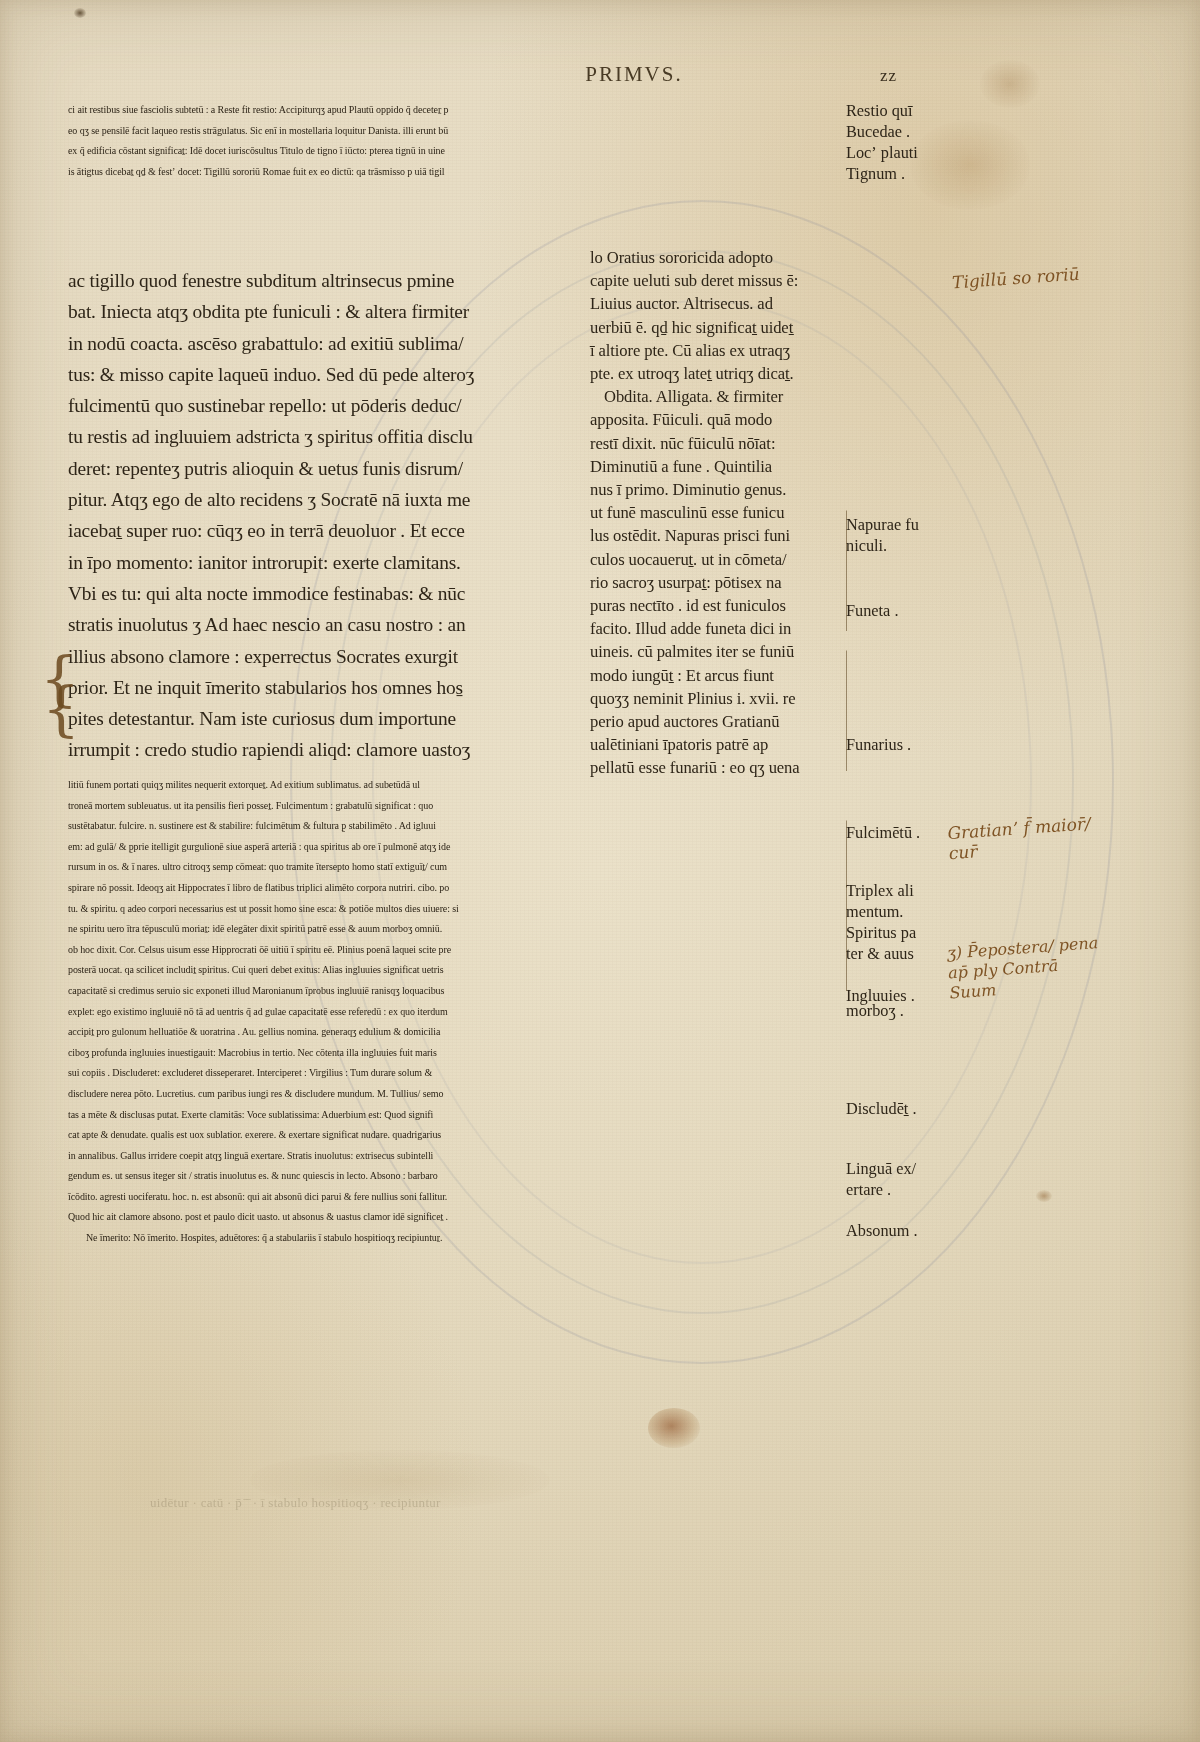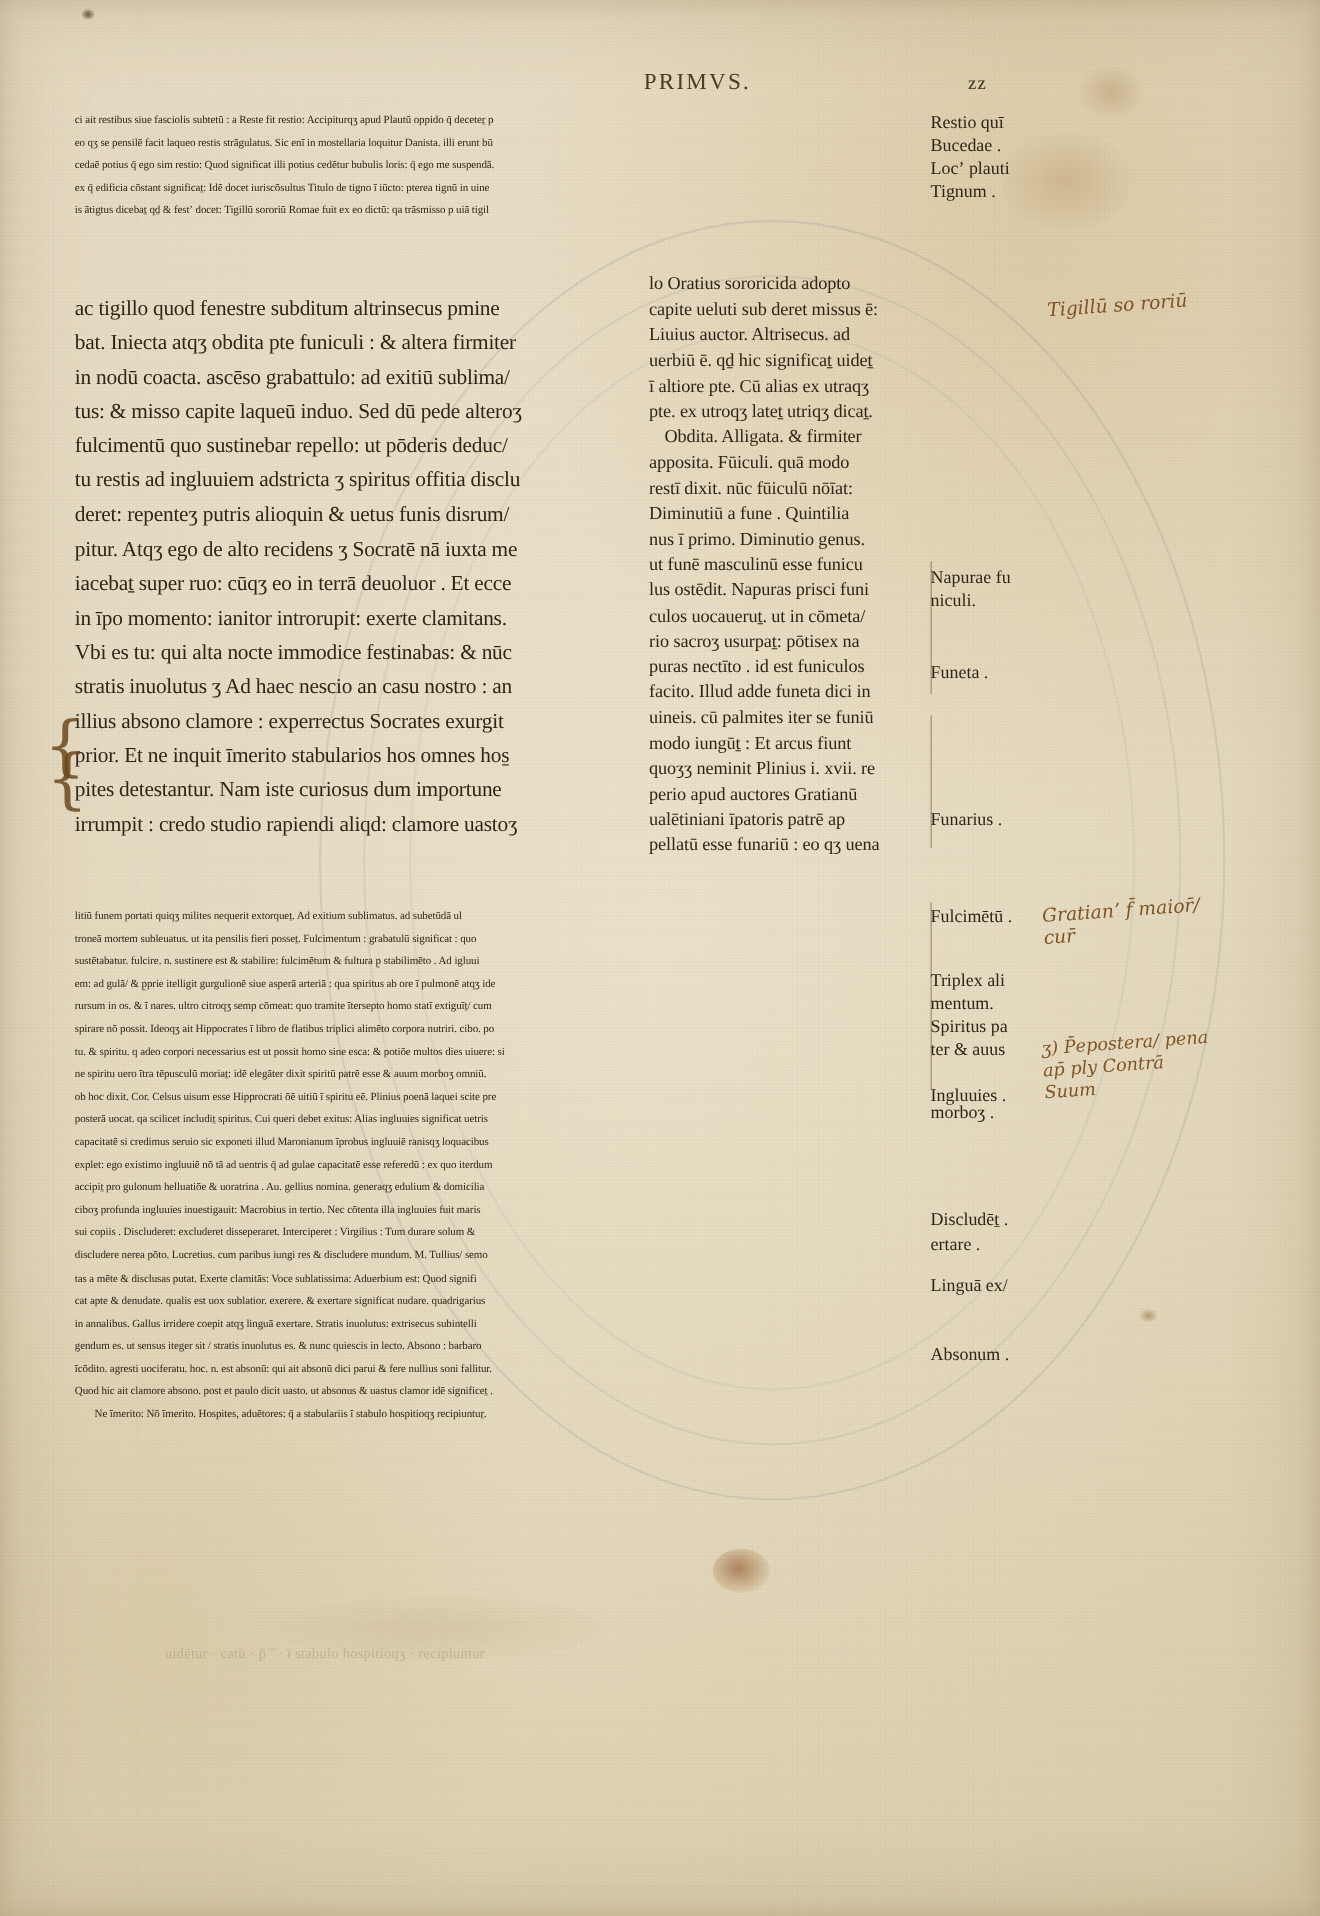--- a/index.html
+++ b/index.html
@@ -116,21 +116,21 @@
     left: 590px; top: 246px; width: 245px;
     font-size: 16.6px;
     line-height: 23.2px;
     letter-spacing: -0.1px;
     text-align: left;
   }
   .block-c p { margin: 0; }
   .block-c p.ind { text-indent: 14px; }
 
   
-  .block-d { left: 68px; top: 775px; width: 765px; margin-top: 48px; }
+  .block-d { left: 68px; top: 775px; width: 765px; }
 
   
   .margin-notes {
     position: absolute;
     left: 846px;
     top: 100px;
     width: 110px;
     font-size: 16.3px;
     line-height: 21px;
     color: #2e2518;
@@ -196,21 +196,20 @@
   <div class="stamp s1"></div>
   <div class="stamp s2"></div>
   <div class="stamp s3"></div>
 
   <div class="running-head">PRIMVS.</div>
   <div class="folio">zz</div>
 
   <div class="col tight block-a">
     <p>ci ait restibus siue fasciolis subtetū : a Reste fit restio: Accipiturqʒ apud Plautū oppido q̄ deceteṟ p</p>
     <p>eo qʒ se pensilē facit laqueo restis strāgulatus. Sic enī in mostellaria loquitur Danista. illi erunt bū</p>
-    <p>cedaē potius q̄ ego sim restio: Quod significat illi potius cedētur bubulis loris: q̄ ego me suspendā.</p>
     <p>ex q̄ edificia cōstant significaṯ: Idē docet iuriscōsultus Titulo de tigno ī iūcto: pterea tignū in uine</p>
     <p>is ātigtus dicebaṯ qḏ &amp; festʼ docet: Tigillū sororiū Romae fuit ex eo dictū: qa trāsmisso p uiā tigil</p>
   </div>
 
   <div class="col block-b">
     <p>ac tigillo quod fenestre subditum altrinsecus pmine</p>
     <p>bat. Iniecta atqʒ obdita pte funiculi : &amp; altera firmiter</p>
     <p>in nodū coacta. ascēso grabattulo: ad exitiū sublima/</p>
     <p>tus: &amp; misso capite laqueū induo. Sed dū pede alteroʒ</p>
     <p>fulcimentū quo sustinebar repello: ut pōderis deduc/</p>
@@ -290,21 +289,21 @@
     <div class="mnote" style="top:634px">Funarius .</div>
     <div class="mnote" style="top:722px">Fulcimētū .</div>
     <div class="mnote" style="top:780px">Triplex ali</div>
     <div class="mnote" style="top:801px">mentum.</div>
     <div class="mnote" style="top:822px">Spiritus pa</div>
     <div class="mnote" style="top:843px">ter &amp; auus</div>
     <div class="mnote" style="top:900px">morboʒ .</div>
     <div class="mnote" style="top:885px">Ingluuies .</div>
     <div class="mnote" style="top:998px">Discludēṯ .</div>
     <div class="mnote" style="top:1058px">Linguā ex/</div>
-    <div class="mnote" style="top:1020px">ertare .</div>
+    <div class="mnote" style="top:1079px">ertare .</div>
     <div class="mnote" style="top:1120px">Absonum .</div>
   </div>
 
   <div class="rulebrace" style="top:510px;  height:120px;"></div>
   <div class="rulebrace" style="top:650px;  height:120px;"></div>
   <div class="rulebrace" style="top:820px;  height:170px;"></div>
 
   <div class="brace b1">{</div>
   <div class="brace b2">{</div>
 

